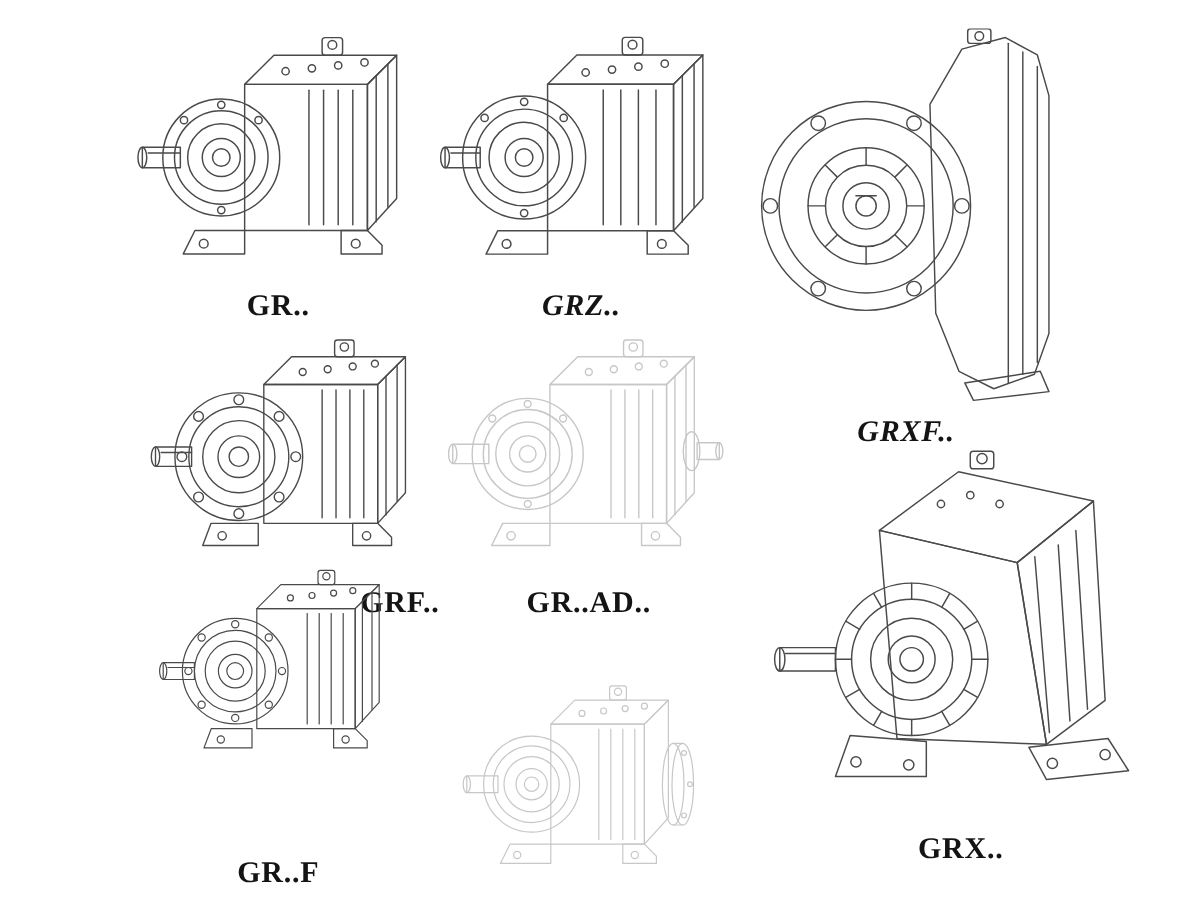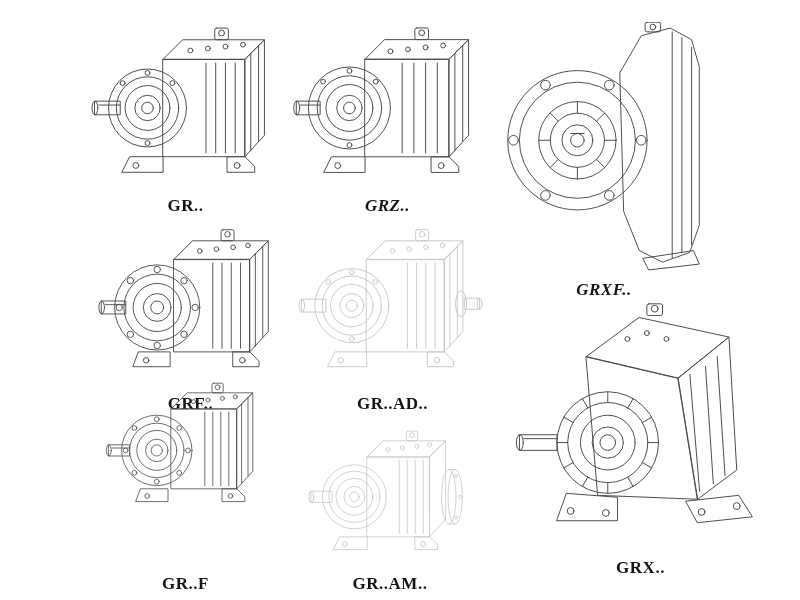--- a/index.html
+++ b/index.html
@@ -24,21 +24,21 @@
     flex:0 0 auto;
     stroke:#4a4a4a;
     fill:none;
     stroke-width:1;
     stroke-linejoin:round;
     stroke-linecap:round;
   }
   figure.cell.faint svg{stroke:#c7c7c7;}
   figure.cell figcaption{
     font-weight:bold;
-    font-size:17px;
+    font-size:20px;
     color:#141414;
     letter-spacing:0.5px;
     text-align:center;
     padding-top:6px;
     white-space:nowrap;
   }
 </style>
 </head>
 <body>
 
@@ -147,21 +147,21 @@
         <line x1="60" y1="102" x2="52" y2="94"></line>
       <line x1="100" y1="142" x2="108" y2="150"></line>
         <line x1="60" y1="142" x2="52" y2="150"></line>
       <circle cx="80" cy="122" r="16"></circle>
       <circle cx="80" cy="122" r="7"></circle>
       <line x1="73" y1="115" x2="87" y2="115"></line>
     </svg>
     <figcaption>GRXF..</figcaption>
   </figure>
 
-  <figure class="cell" style="left:88px;top:218px;width:205px;height:196px;">
+  <figure class="cell" style="left:88px;top:218px;width:205px;height:196px;align-items:flex-end;">
     <svg width="200" height="162" viewBox="0 0 205 175">
       <polygon points="84,36 104,16 186,16 166,36"></polygon>
       <polygon points="166,36 186,16 186,114 166,136"></polygon>
       <rect x="84" y="36" width="82" height="100"></rect>
       <line x1="126" y1="40" x2="126" y2="132"></line>
       <line x1="136" y1="40" x2="136" y2="132"></line>
       <line x1="146" y1="40" x2="146" y2="132"></line>
       <line x1="156" y1="40" x2="156" y2="132"></line>
       <line x1="172" y1="30" x2="172" y2="130"></line>
       <line x1="180" y1="22" x2="180" y2="120"></line>
@@ -350,16 +350,15 @@
       <line x1="176" y1="52" x2="184" y2="52"></line>
       <line x1="176" y1="120" x2="184" y2="120"></line>
       <circle cx="185" cy="60" r="2"></circle>
         <circle cx="190" cy="86" r="2"></circle>
         <circle cx="185" cy="112" r="2"></circle>
       <polygon points="40,136 74,136 74,152 32,152"></polygon>
       <circle cx="46" cy="145" r="3"></circle>
       <polygon points="134,136 152,136 162,146 162,152 134,152"></polygon>
       <circle cx="144" cy="145" r="3"></circle>
     </svg>
-    <figcaption>GR..AM..</figcaption>
   </figure>
 
 </div>
 
 </body></html>

